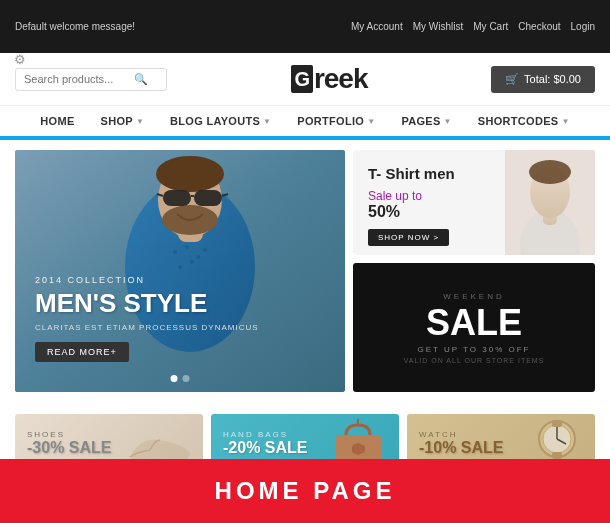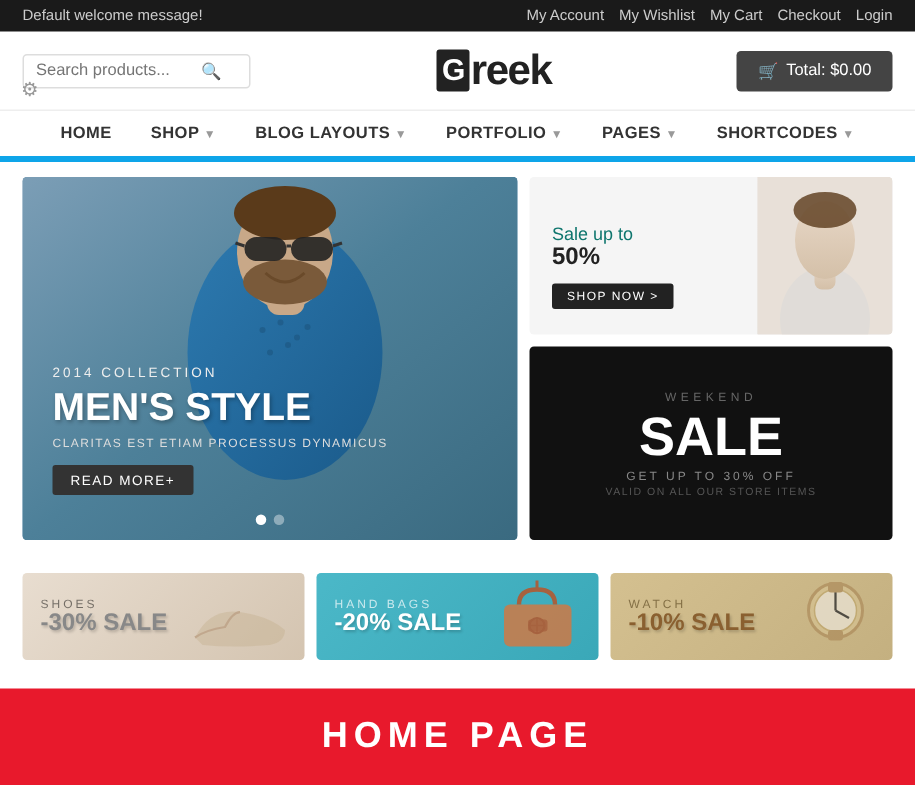--- a/index.html
+++ b/index.html
@@ -3,21 +3,21 @@
   <meta charset="utf-8">
   <style>
     * { margin: 0; padding: 0; box-sizing: border-box; }
     body { font-family: Arial, sans-serif; width: 610px; height: 523px; overflow: hidden; background: #fff; position: relative; }
 
     
     .top-bar {
       background: #1a1a1a;
       color: #ccc;
       font-size: 10px;
-      padding: 5px 15px;
+      padding: 21px 15px;
       display: flex;
       justify-content: space-between;
       align-items: center;
     }
     .top-bar-links { display: flex; gap: 10px; }
     .top-bar-links span { cursor: pointer; color: #ccc; }
 
     
     .header {
       display: flex;
@@ -398,21 +398,24 @@
     <div class="hero-dots">
       <div class="dot active"></div>
       <div class="dot"></div>
     </div>
   </div>
 
   <div class="hero-right">
 
     <div class="panel-tshirt">
       <div class="panel-tshirt-text">
-        <div style="font-size:12px;color:#0f766e;margin-top:16px;">
+        <div class="panel-tshirt-title">
+          <span>T- Shirt men</span>
+        </div>
+        <div style="font-size:12px;color:#a21caf;margin-top:6px;">
           <span>Sale up to</span>
         </div>
         <div style="font-size:16px;font-weight:900;color:#222;">50%</div>
         <div class="panel-shop-btn">SHOP NOW &gt;</div>
       </div>
       <div class="panel-tshirt-img">
         <svg width="90" height="130" viewBox="0 0 90 130">
           <defs>
             <linearGradient id="skinGrad" x1="0" y1="0" x2="0" y2="1">
               <stop offset="0%" stop-color="#e8d8c8"></stop>

